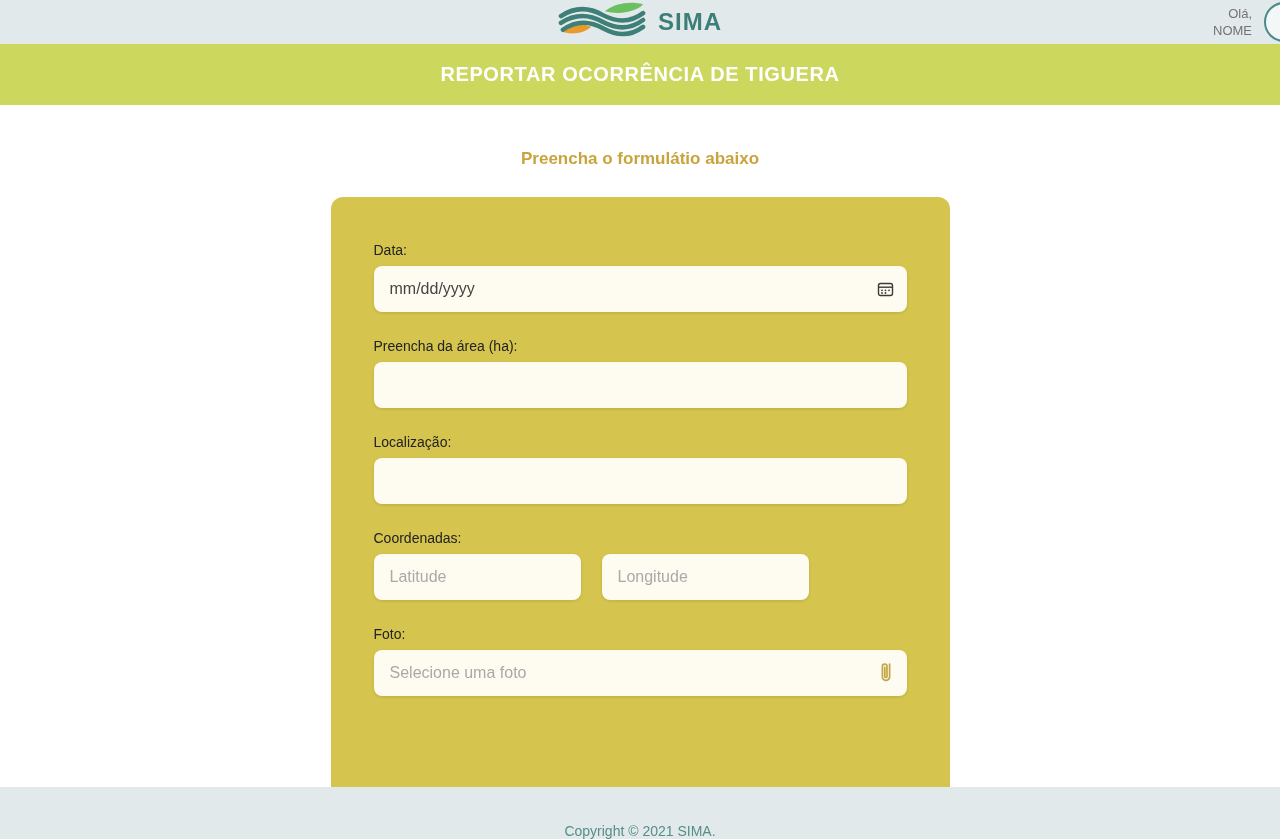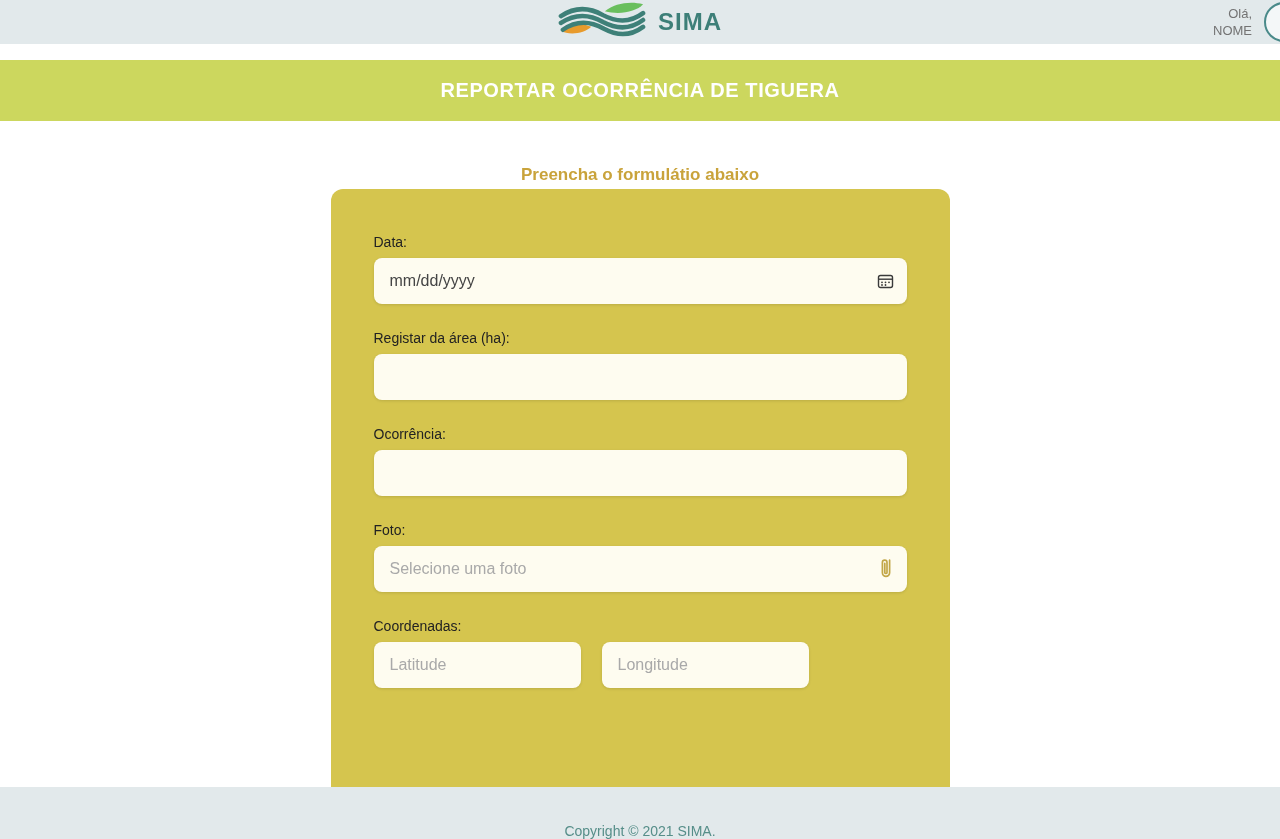--- a/index.html
+++ b/index.html
@@ -55,21 +55,20 @@
   }
 
   
   .banner {
     height: 61px;
     background: #ccd75e;
     display: flex;
     align-items: center;
     justify-content: center;
     flex: 0 0 auto;
-    margin-top: 16px;
   }
   .banner h1 {
     color: #ffffff;
     font-size: 20px;
     font-weight: bold;
     letter-spacing: 0.6px;
   }
 
   
   .main {
@@ -81,21 +80,21 @@
     overflow: hidden;
   }
   .form-heading {
     margin-top: 44px;
     color: #c9a33b;
     font-size: 17px;
     font-weight: bold;
     text-align: right;
   }
   .card {
-    margin-top: 4px;
+    margin-top: 28px;
     width: 619px;
     background: #d5c54e;
     border-radius: 12px 12px 0 0;
     padding: 45px 43px 0 43px;
     flex: 1 1 auto;
   }
   .field-group { margin-bottom: 26px; }
   .field-label {
     display: block;
     color: #222222;
@@ -198,56 +197,56 @@
             <circle cx="8.5" cy="9.3" r="0.9" fill="#3a3a3a"></circle>
             <circle cx="12" cy="9.3" r="0.9" fill="#3a3a3a"></circle>
             <circle cx="5" cy="12" r="0.9" fill="#3a3a3a"></circle>
             <circle cx="8.5" cy="12" r="0.9" fill="#3a3a3a"></circle>
           </svg>
         </span>
       </div>
     </div>
 
     <div class="field-group">
-      <label class="field-label">Registar da área (ha):</label>
+      <label class="field-label">Preencha da área (ha):</label>
       <div class="input-wrap">
         <input class="text-input" type="text" placeholder="" style="">
       </div>
     </div>
 
     <div class="field-group">
-      <label class="field-label">Ocorrência:</label>
+      <label class="field-label">Localização:</label>
       <div class="input-wrap">
         <input class="text-input" type="text" placeholder="" style="">
-      </div>
-    </div>
-
-    <div class="field-group">
-      <label class="field-label">Foto:</label>
-      <div class="input-wrap">
-        <input class="text-input" type="text" placeholder="Selecione uma foto" style="">
-        <span class="input-icon">
-          <svg width="16" height="24" viewBox="0 0 16 24">
-            <path d="M11.6 3.2 v12.6 a3.6 3.6 0 0 1 -7.2 0 V5.4 a2.3 2.3 0 0 1 4.6 0 v10 a1.1 1.1 0 0 1 -2.2 0 V6.4" fill="none" stroke="#c2a646" stroke-width="1.7" stroke-linecap="round"></path>
-          </svg>
-        </span>
       </div>
     </div>
 
     <div class="field-group">
       <label class="field-label">Coordenadas:</label>
       <div class="coord-row">
         <div class="input-wrap">
           <input class="text-input" type="text" placeholder="Latitude" style="">
         </div>
         <div class="input-wrap">
           <input class="text-input" type="text" placeholder="Longitude" style="">
         </div>
       </div>
     </div>
 
+    <div class="field-group">
+      <label class="field-label">Foto:</label>
+      <div class="input-wrap">
+        <input class="text-input" type="text" placeholder="Selecione uma foto" style="">
+        <span class="input-icon">
+          <svg width="16" height="24" viewBox="0 0 16 24">
+            <path d="M11.6 3.2 v12.6 a3.6 3.6 0 0 1 -7.2 0 V5.4 a2.3 2.3 0 0 1 4.6 0 v10 a1.1 1.1 0 0 1 -2.2 0 V6.4" fill="none" stroke="#c2a646" stroke-width="1.7" stroke-linecap="round"></path>
+          </svg>
+        </span>
+      </div>
+    </div>
+
 
   </form>
 </main>
 
 <footer class="footer">
   <span>Copyright © 2021 SIMA.</span>
 </footer>
 
 </body></html>

